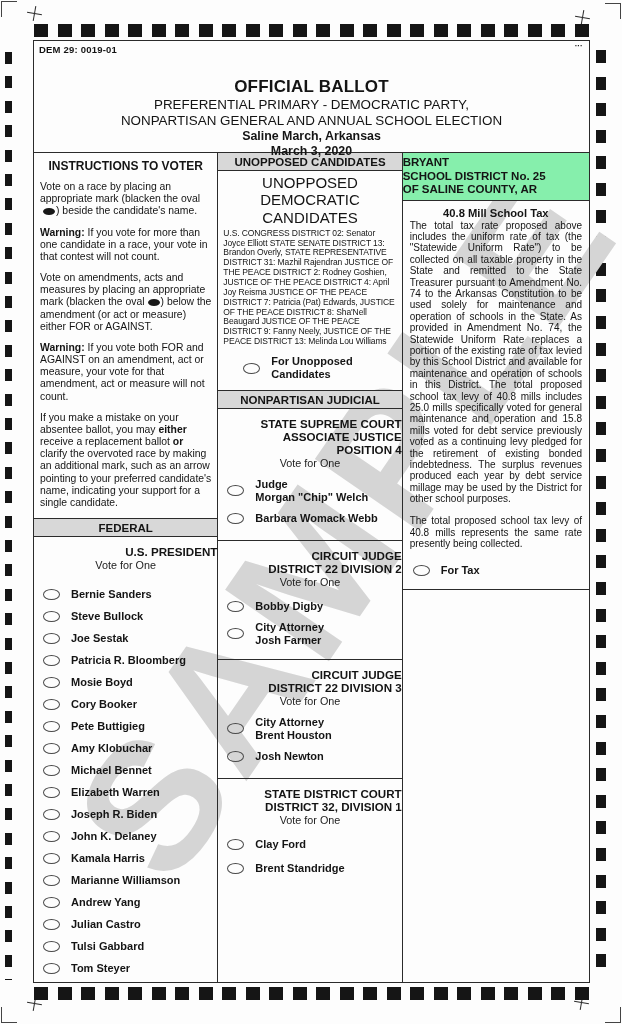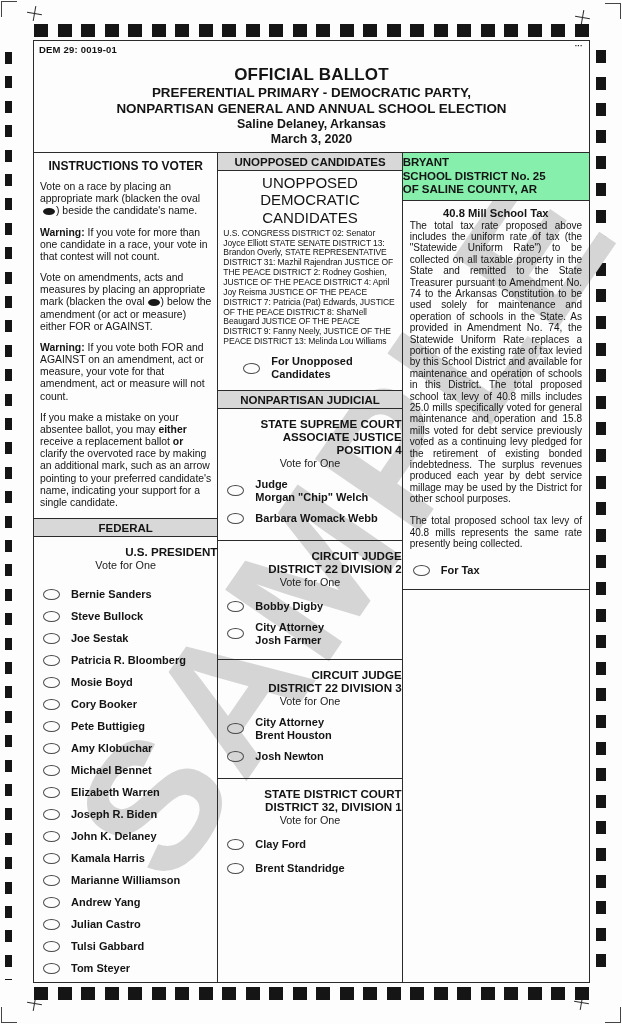--- a/index.html
+++ b/index.html
@@ -29,23 +29,23 @@
          background:repeating-linear-gradient(180deg,#151515 0 12px,transparent 12px 24.4px);}
   .tmcol.right{left:596px;top:50px;width:10px;height:930px;
          background:repeating-linear-gradient(180deg,#151515 0 13px,transparent 13px 26.6px);}
 
   
   .content-box{position:absolute;left:33px;top:40px;width:557px;height:943px;
                border:1.3px solid #2b2b2b;box-sizing:border-box;z-index:2;overflow:hidden;}
   .hdr{position:relative;height:112px;border-bottom:1.3px solid #2b2b2b;box-sizing:border-box;}
   .code{position:absolute;left:5px;top:3px;font-size:9.5px;font-weight:bold;letter-spacing:.2px;}
   .cmark{position:absolute;right:6px;top:2px;font-size:4.5px;letter-spacing:1px;color:#111;}
-  .hdr-center{position:absolute;left:0;right:0;top:24px;text-align:center;}
+  .hdr-center{position:absolute;left:0;right:0;top:36px;text-align:center;}
   .h-title{font-size:17px;font-weight:bold;letter-spacing:.2px;}
-  .h-sub{font-size:13.4px;font-weight:bold;line-height:1.18;}
+  .h-sub{font-size:13.4px;font-weight:normal;line-height:1.18;}
   .h-loc,.h-date{font-size:12.4px;font-weight:bold;line-height:1.2;}
 
   .cols{display:flex;height:829px;}
   .col{box-sizing:border-box;}
   .col-left{width:185px;border-right:1.3px solid #2b2b2b;}
   .col-mid{width:185px;border-right:1.3px solid #2b2b2b;}
   .col-right{width:187px;display:flex;flex-direction:column;}
 
   .secbar{background:#d8d8d8;border-top:1.2px solid #2b2b2b;border-bottom:1.2px solid #2b2b2b;
           font-weight:bold;font-size:11.5px;text-align:center;padding:2.5px 0;}
@@ -114,21 +114,21 @@
 
   <div class="content-box">
 
     <div class="hdr">
       <div class="code">DEM 29:  0019-01</div>
       <div class="cmark">▪▪▪</div>
       <div class="hdr-center">
         <div class="h-title">OFFICIAL BALLOT</div>
         <div class="h-sub">PREFERENTIAL PRIMARY - DEMOCRATIC PARTY,</div>
         <div class="h-sub">NONPARTISAN GENERAL AND ANNUAL SCHOOL ELECTION</div>
-        <div class="h-loc">Saline Delaney, Arkansas</div>
+        <div class="h-loc">Saline March, Arkansas</div>
         <div class="h-date">March 3, 2020</div>
       </div>
     </div>
 
     <div class="cols">
 
       <div class="col col-left">
         <div class="instr-title">INSTRUCTIONS TO VOTER</div>
         <p><span>Vote on a race by placing an appropriate mark (blacken the oval</span><span class="oval-filled"></span><span>) beside the candidate's name.</span></p>
         <p><b>Warning:</b><span>  If you vote for more than one candidate in a race, your vote in that contest will not count.</span></p>

